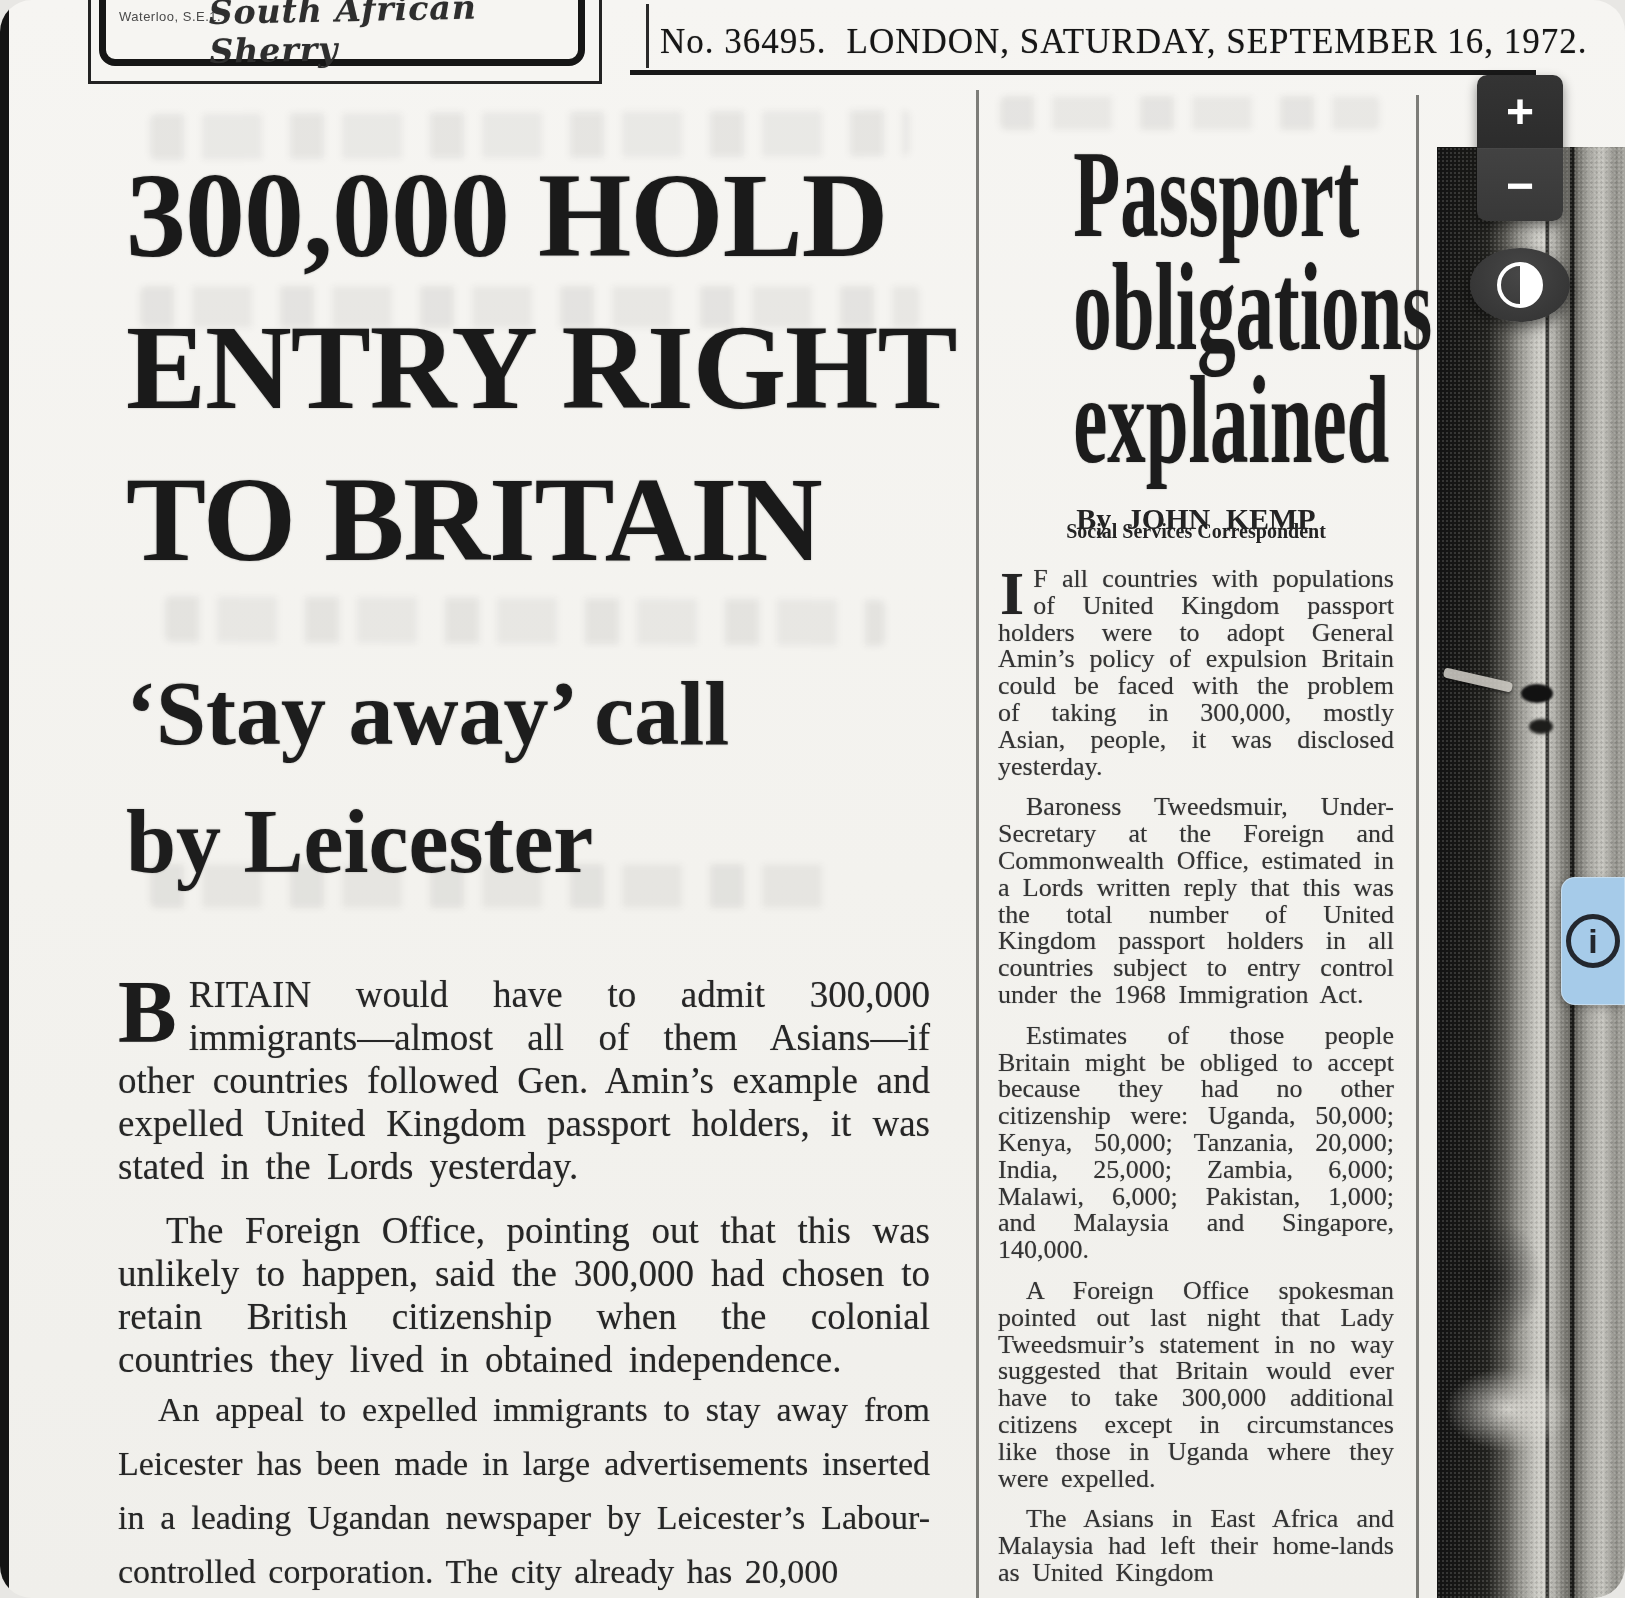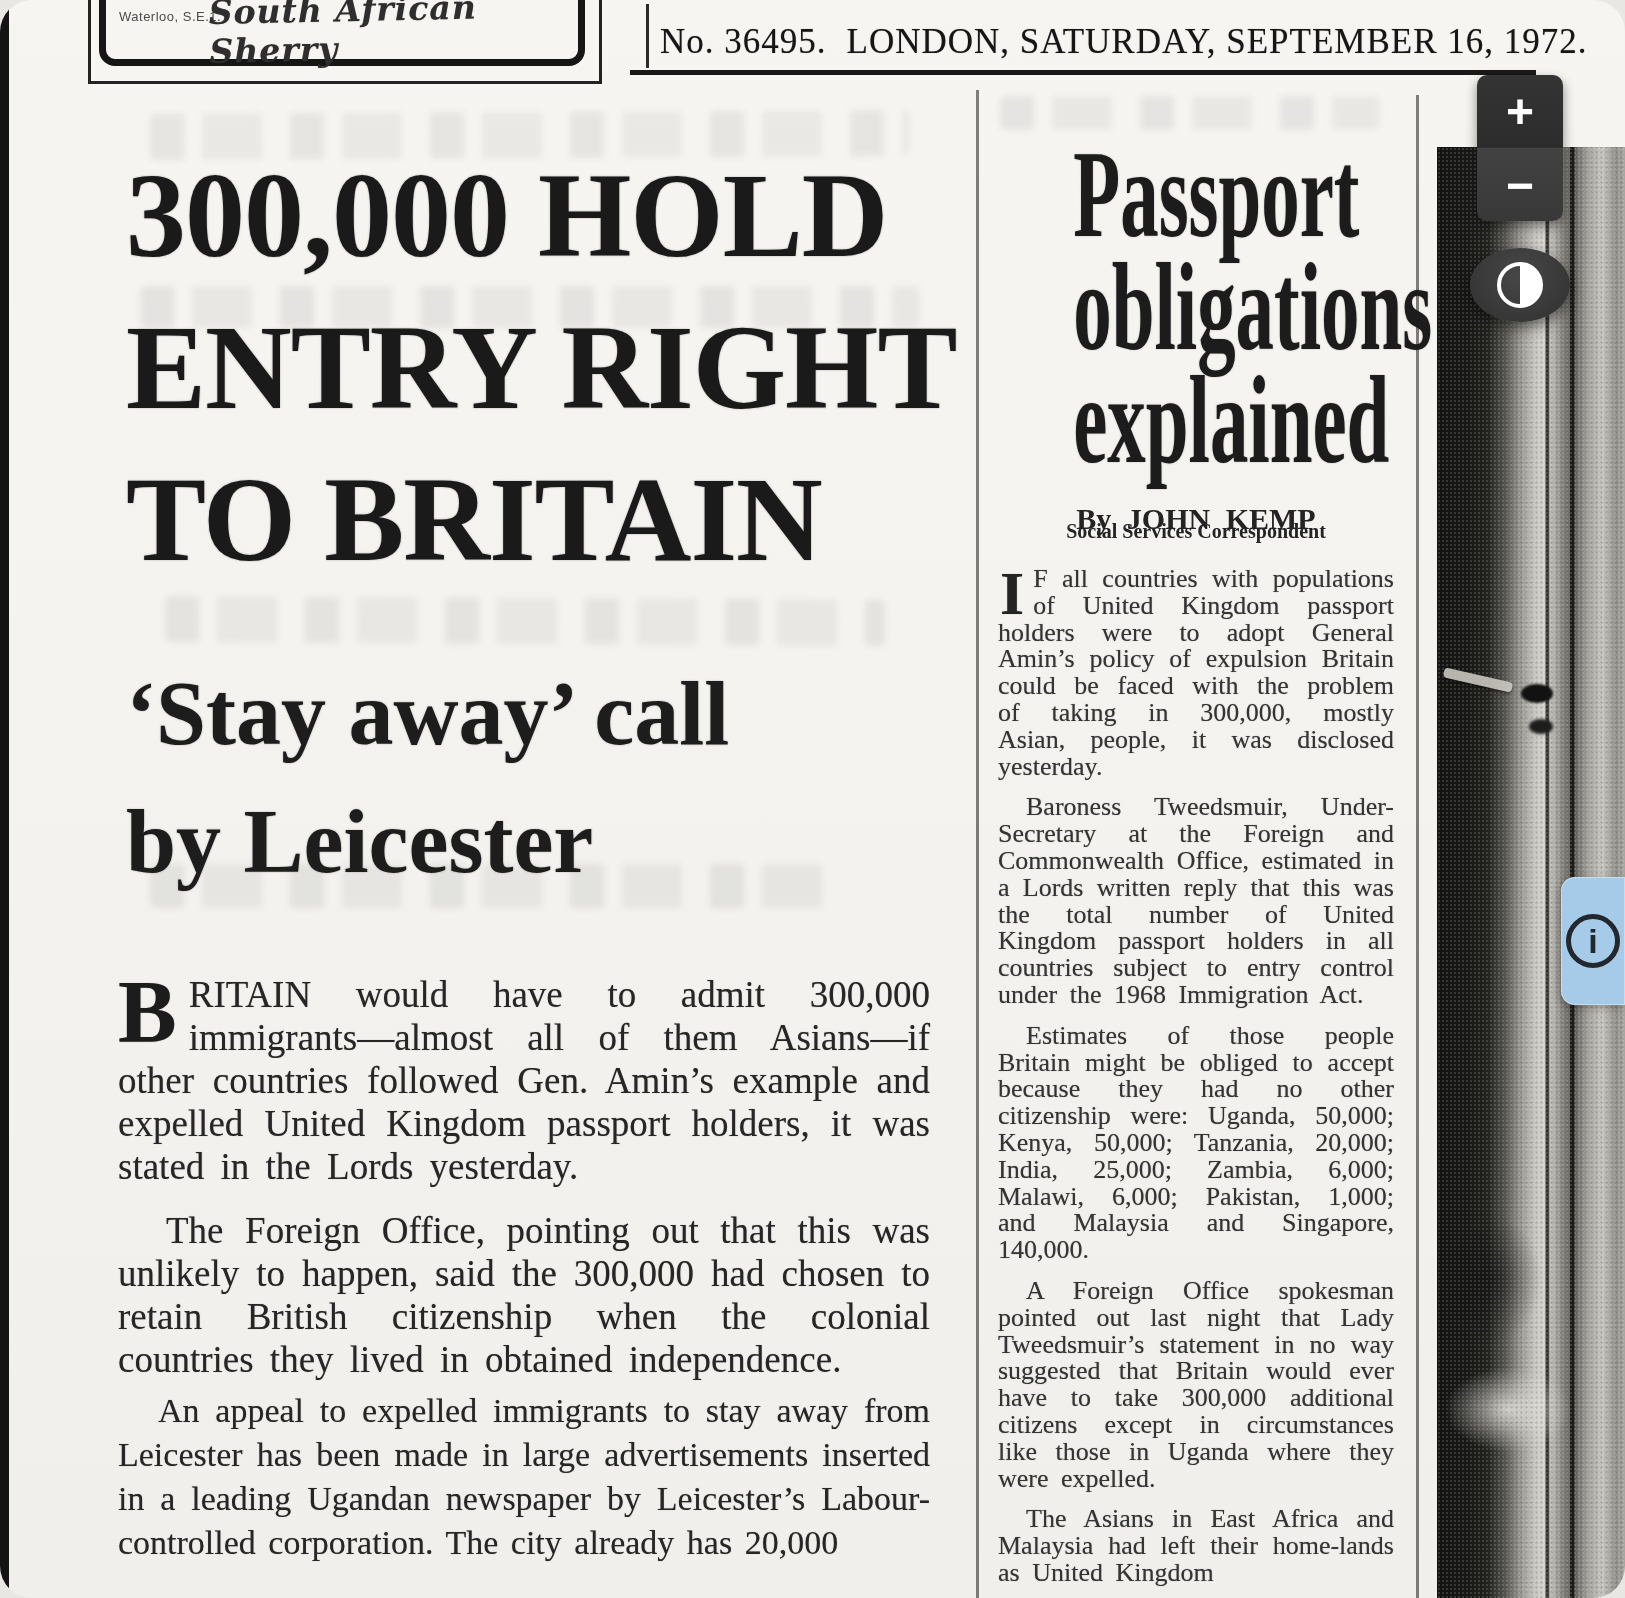--- a/index.html
+++ b/index.html
@@ -26,21 +26,21 @@
   .rule-v{width:3px;background:rgba(60,60,56,.65);}
   .rv1{left:976px;top:90px;height:1508px;}
   .rv2{left:1416px;top:95px;height:1503px;}
 
   
   .lead-headline{left:126px;top:140px;width:808px;font-size:120px;font-weight:bold;line-height:152px;letter-spacing:-1px;color:#1a1a1a;white-space:nowrap;text-shadow:0 0 2px rgba(20,20,20,.35);}
   .lead-subhead{left:126px;top:650px;width:808px;font-size:90px;font-weight:bold;line-height:128px;color:#1d1d1d;white-space:nowrap;text-shadow:0 0 2px rgba(20,20,20,.3);}
   .lead-body{left:118px;top:973px;width:812px;font-size:37px;line-height:43px;text-align:justify;color:#262626;text-shadow:0 0 1px rgba(30,30,30,.4);}
   .lead-body p{margin:0;word-spacing:7px;}
   .lead-body p.p2{margin-top:21px;text-indent:48px;}
-  .lead-body p.p3{margin-top:8px;text-indent:40px;font-size:34px;line-height:44px;word-spacing:4px;}
+  .lead-body p.p3{margin-top:2px;text-indent:40px;font-size:34px;line-height:54px;word-spacing:4px;}
   .dropcap-b{float:left;font-size:88px;line-height:74px;font-weight:bold;margin:2px 12px 0 0;color:#1c1c1c;}
 
   
   .mid-headline{left:998px;top:138px;width:396px;color:#1c1c1c;}
   .mid-hline{display:block;height:113px;line-height:113px;font-size:124px;font-weight:bold;text-align:center;transform:scaleX(.62);transform-origin:50% 50%;white-space:nowrap;text-shadow:0 0 2px rgba(20,20,20,.35);}
   .mid-byline{left:998px;top:482px;width:396px;text-align:center;font-size:30px;font-weight:bold;color:#242424;word-spacing:8px;margin-top:20px;}
   .mid-role{left:998px;top:520px;width:396px;text-align:center;font-size:20px;font-weight:bold;color:#242424;white-space:nowrap;}
   .mid-body{left:998px;top:566px;width:396px;font-size:26px;line-height:26.8px;text-align:justify;color:#343434;text-shadow:0 0 1px rgba(40,40,40,.45);}
   .mid-body p{margin:0;word-spacing:6px;}
   .mid-body p + p{margin-top:14px;text-indent:28px;}

